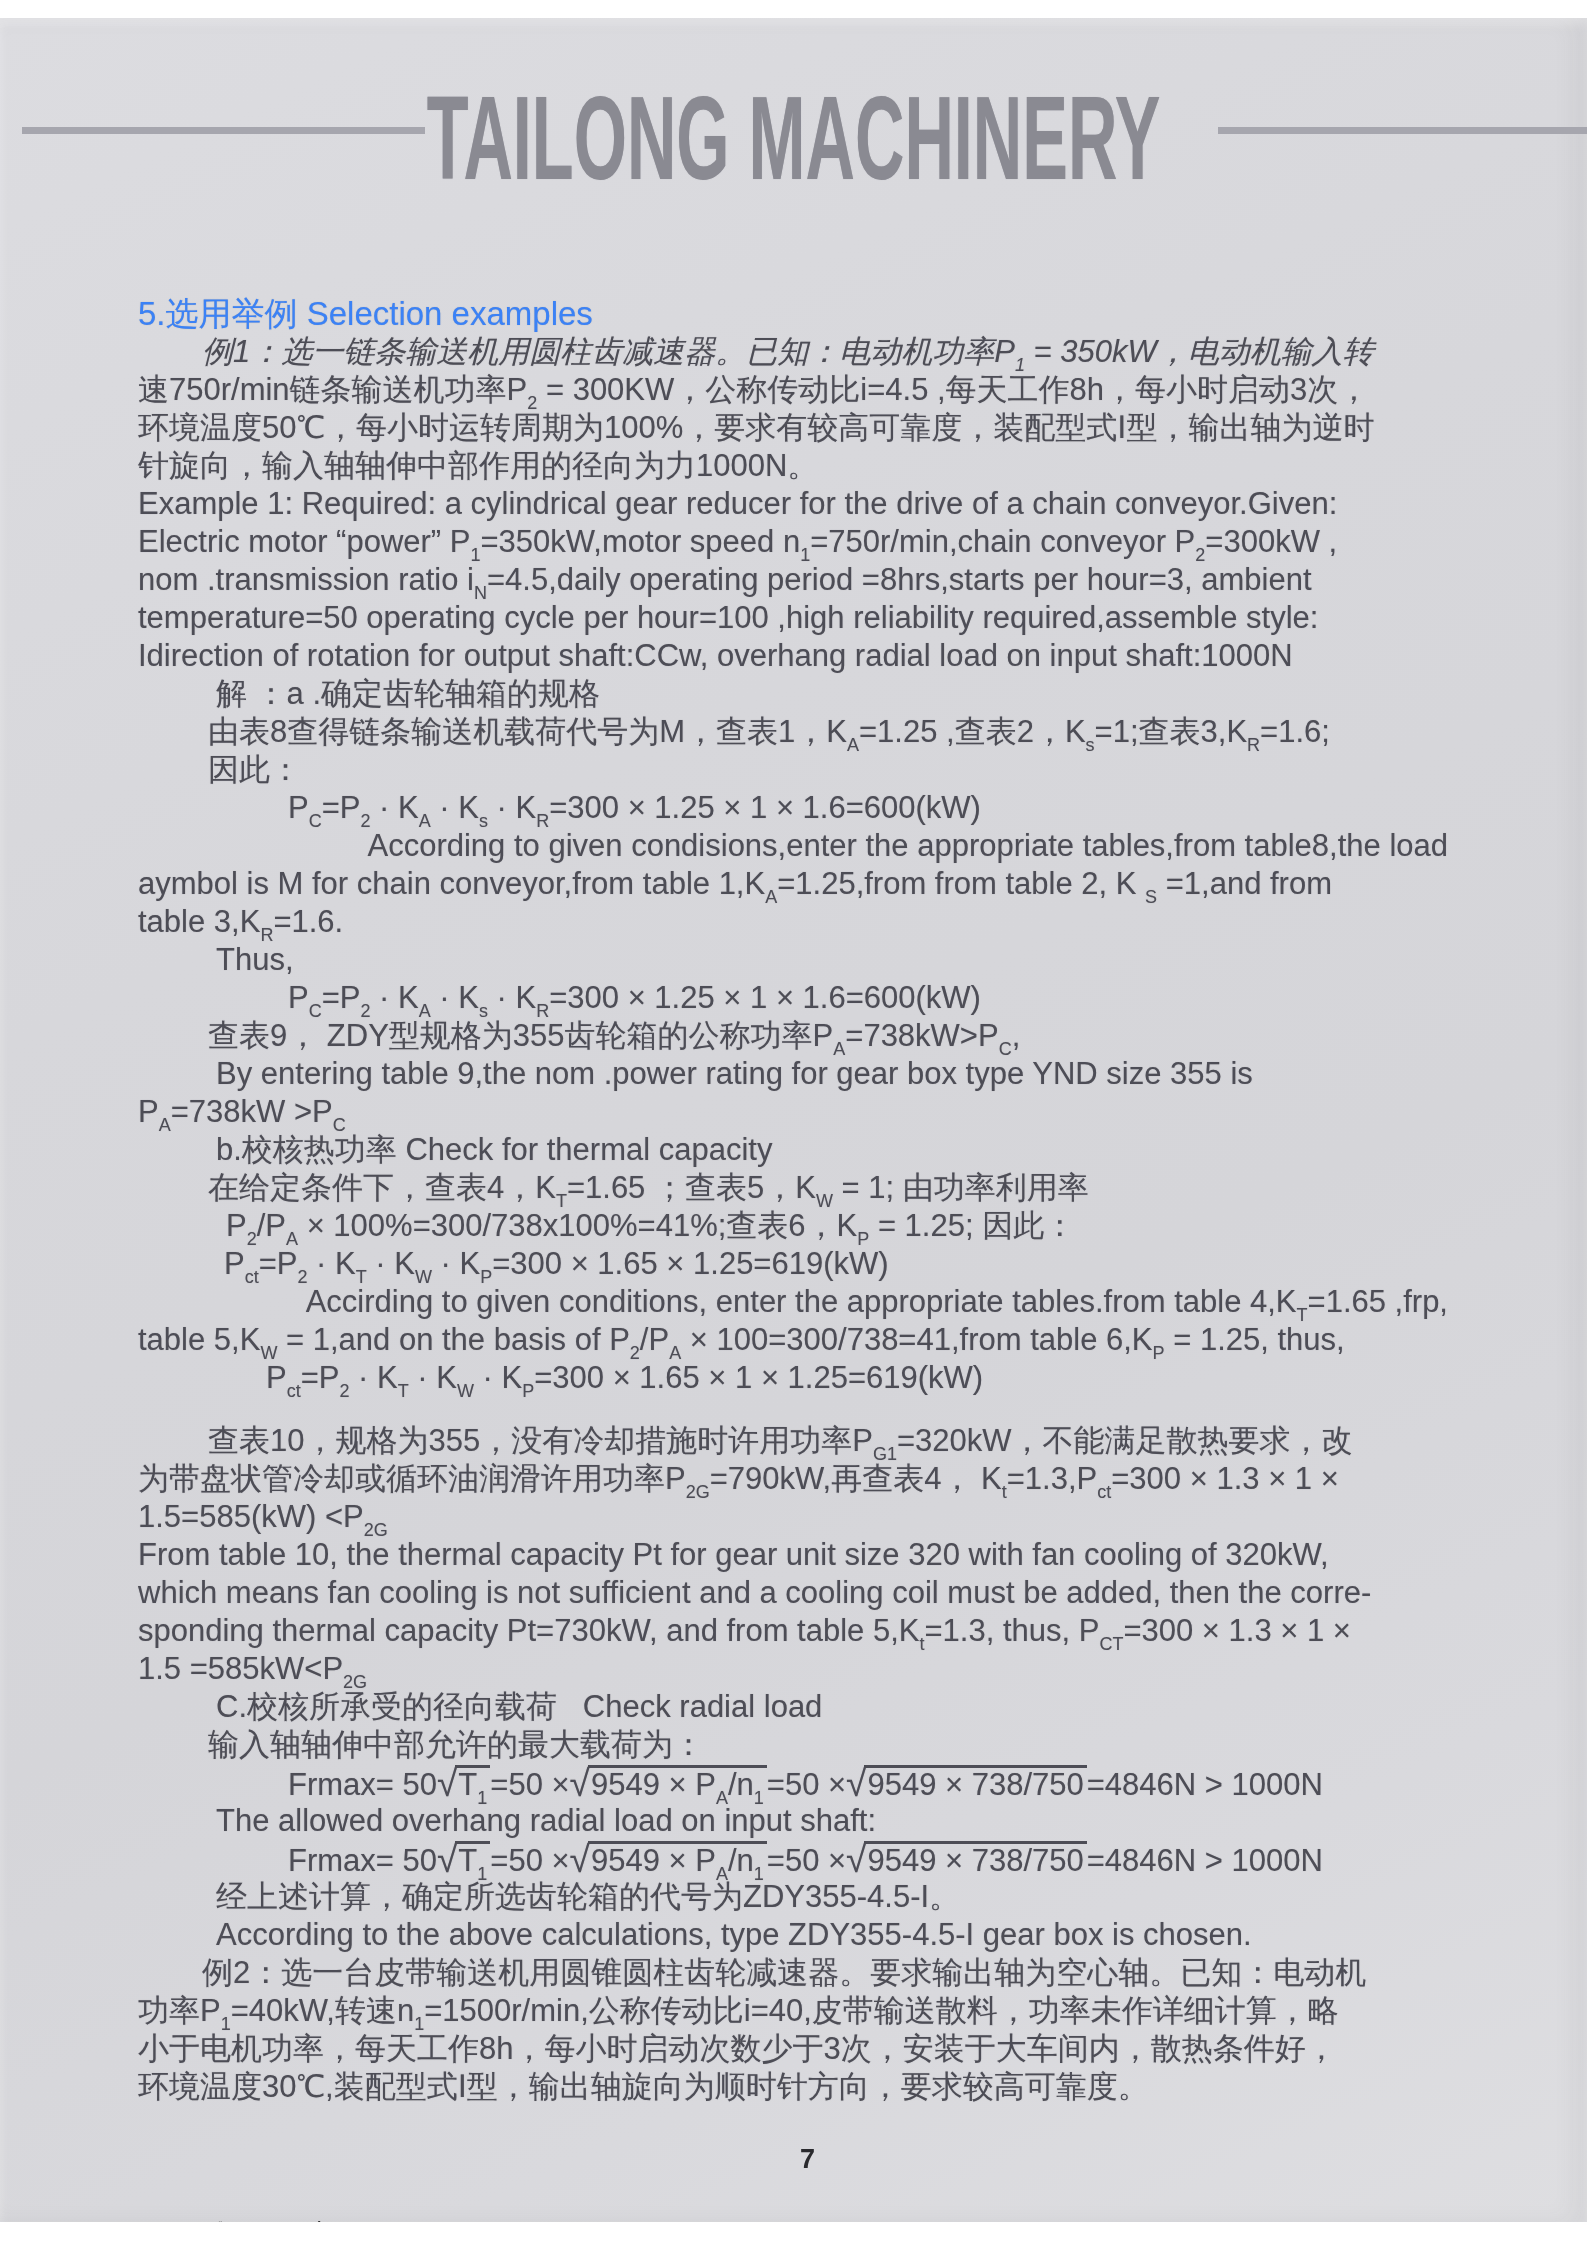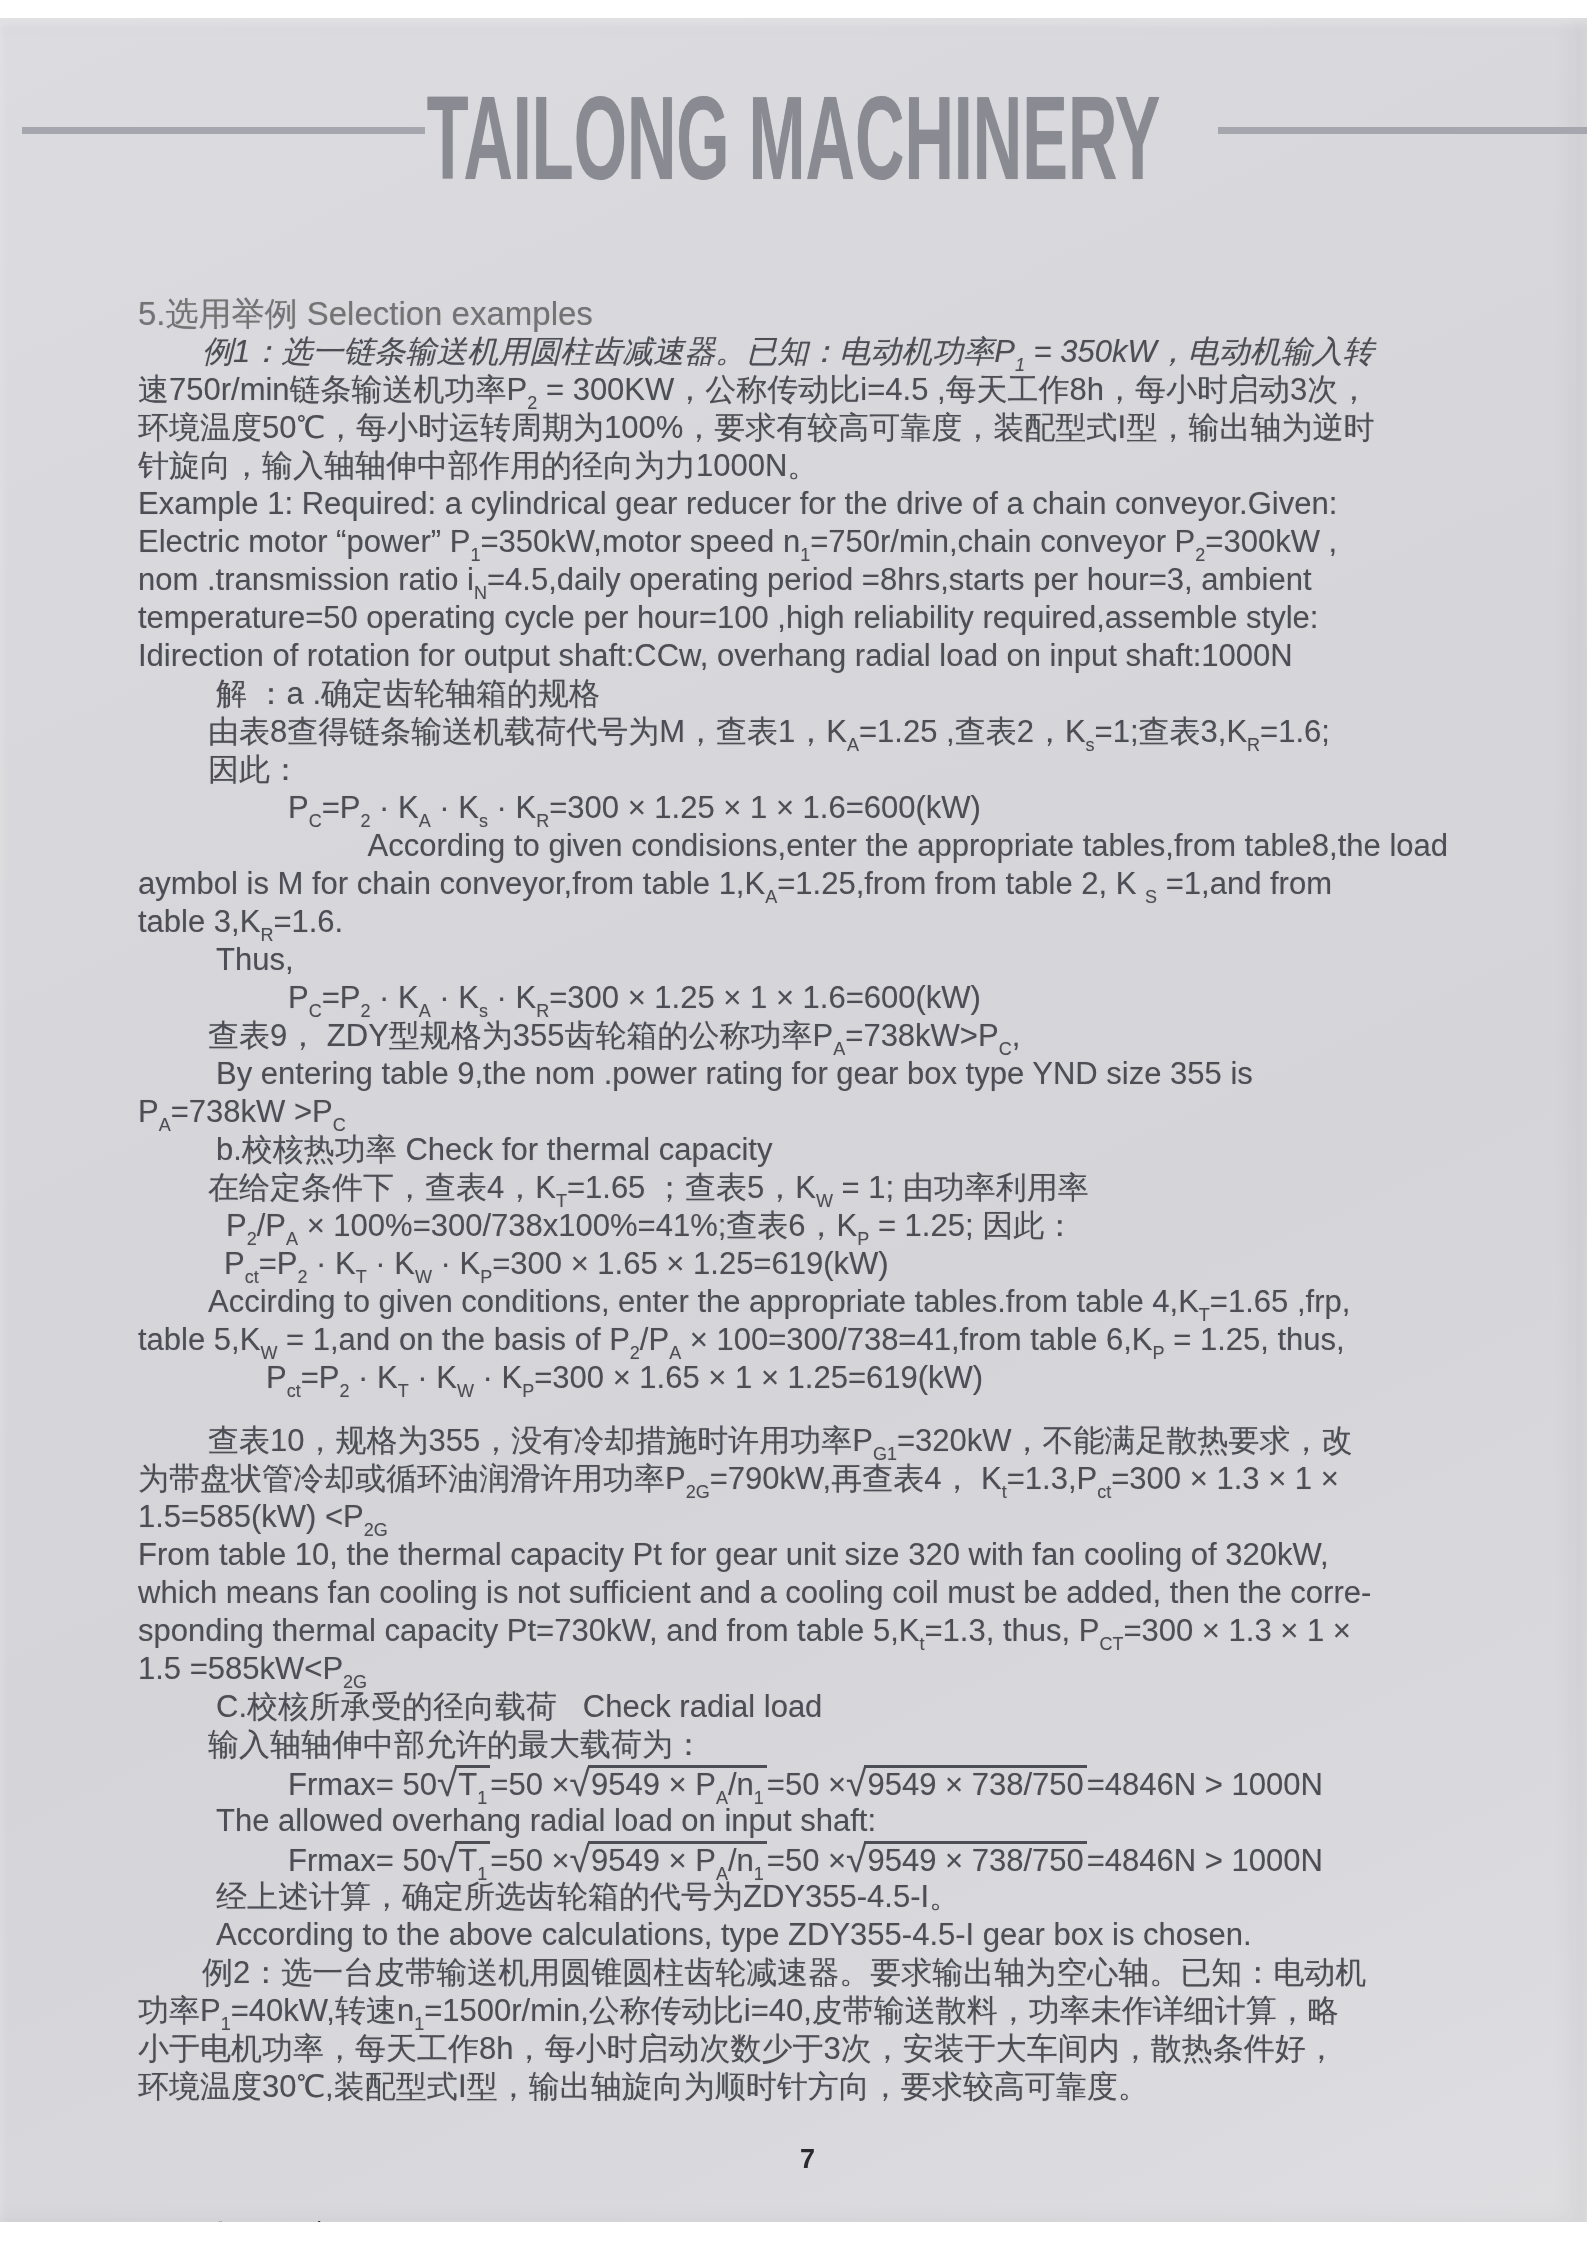--- a/index.html
+++ b/index.html
@@ -14,21 +14,21 @@
   .rule-left{left:22px;top:127px;width:403px;}
   .rule-right{left:1218px;top:127px;width:369px;}
   .mast-title-wrap{position:absolute;left:0;top:79px;width:100%;text-align:center;line-height:1;}
   .mast-title{display:inline-block;font-size:118px;font-weight:bold;color:#8a8a92;
         letter-spacing:0px;transform:scale(0.58,1);transform-origin:center top;white-space:pre;
         text-shadow:0 0 1px rgba(138,138,146,0.6);}
   
   .body-text{position:absolute;left:138px;top:295px;width:1310px;color:#4d4d56;}
   .line{height:38px;line-height:38px;font-size:31px;white-space:pre;
         text-shadow:0 0 1px rgba(77,77,87,0.35);}
-  .line.heading{font-size:33px;color:#737373;}
+  .line.heading{font-size:33px;color:#3b82f6;}
   .sub{font-size:18px;line-height:0;position:relative;top:9px;}
   .rad{font-size:37px;letter-spacing:-2px;position:relative;top:1px;}
   .rt{display:inline-block;border-top:3px solid #4d4d56;padding:0 3px;line-height:33px;vertical-align:baseline;}
   
   .page-number{position:absolute;left:800px;top:2144px;font-size:27px;font-weight:bold;color:#2a2a2e;}
   .footer-item{position:absolute;top:2174px;font-size:33px;color:#131313;letter-spacing:-0.3px;
         text-shadow:0.6px 0 0 #131313;white-space:pre;margin-top:42px;}
   .footer-org{left:205px;}
   .footer-web{left:488px;}
   .footer-email{left:952px;}
@@ -69,21 +69,21 @@
       <div class="line"><span>table 3,K</span><span class="sub">R</span><span>=1.6.</span></div>
       <div class="line" style="padding-left: 78px;"><span>Thus,</span></div>
       <div class="line" style="padding-left: 150px;"><span>P</span><span class="sub">C</span><span>=P</span><span class="sub">2</span><span> · K</span><span class="sub">A</span><span> · K</span><span class="sub">s</span><span> · K</span><span class="sub">R</span><span>=300 × 1.25 × 1 × 1.6=600(kW)</span></div>
       <div class="line" style="padding-left: 70px;"><span>查表9， ZDY型规格为355齿轮箱的公称功率P</span><span class="sub">A</span><span>=738kW&gt;P</span><span class="sub">C</span><span>,</span></div>
       <div class="line" style="padding-left: 78px;"><span>By entering table 9,the nom .power rating for gear box type YND size 355 is</span></div>
       <div class="line"><span>P</span><span class="sub">A</span><span>=738kW &gt;P</span><span class="sub">C</span></div>
       <div class="line" style="padding-left: 78px;"><span>b.校核热功率 Check for thermal capacity</span></div>
       <div class="line" style="padding-left: 70px;"><span>在给定条件下，查表4，K</span><span class="sub">T</span><span>=1.65 ；查表5，K</span><span class="sub">W</span><span> = 1; 由功率利用率</span></div>
       <div class="line" style="padding-left: 88px;"><span>P</span><span class="sub">2</span><span>/P</span><span class="sub">A</span><span> × 100%=300/738x100%=41%;查表6，K</span><span class="sub">P</span><span> = 1.25; 因此：</span></div>
       <div class="line" style="padding-left: 86px;"><span>P</span><span class="sub">ct</span><span>=P</span><span class="sub">2</span><span> · K</span><span class="sub">T</span><span> · K</span><span class="sub">W</span><span> · K</span><span class="sub">P</span><span>=300 × 1.65 × 1.25=619(kW)</span></div>
-      <div class="line" style="padding-left: 70px;"><span>Accirding to given conditions, enter the appropriate tables.from table 4,K</span><span class="sub">T</span><span>=1.65 ,frp,</span></div>
+      <div class="line" style="padding-left: 70px; text-align: right;"><span>Accirding to given conditions, enter the appropriate tables.from table 4,K</span><span class="sub">T</span><span>=1.65 ,frp,</span></div>
       <div class="line"><span>table 5,K</span><span class="sub">W</span><span> = 1,and on the basis of P</span><span class="sub">2</span><span>/P</span><span class="sub">A</span><span> × 100=300/738=41,from table 6,K</span><span class="sub">P</span><span> = 1.25, thus,</span></div>
       <div class="line" style="padding-left: 128px;"><span>P</span><span class="sub">ct</span><span>=P</span><span class="sub">2</span><span> · K</span><span class="sub">T</span><span> · K</span><span class="sub">W</span><span> · K</span><span class="sub">P</span><span>=300 × 1.65 × 1 × 1.25=619(kW)</span></div>
       <div class="line" style="padding-left: 70px; margin-top: 25px;"><span>查表10，规格为355，没有冷却措施时许用功率P</span><span class="sub">G1</span><span>=320kW，不能满足散热要求，改</span></div>
       <div class="line"><span>为带盘状管冷却或循环油润滑许用功率P</span><span class="sub">2G</span><span>=790kW,再查表4， K</span><span class="sub">t</span><span>=1.3,P</span><span class="sub">ct</span><span>=300 × 1.3 × 1 ×</span></div>
       <div class="line"><span>1.5=585(kW) &lt;P</span><span class="sub">2G</span></div>
       <div class="line"><span>From table 10, the thermal capacity Pt for gear unit size 320 with fan cooling of 320kW,</span></div>
       <div class="line"><span>which means fan cooling is not sufficient and a cooling coil must be added, then the corre-</span></div>
       <div class="line"><span>sponding thermal capacity Pt=730kW, and from table 5,K</span><span class="sub">t</span><span>=1.3, thus, P</span><span class="sub">CT</span><span>=300 × 1.3 × 1 ×</span></div>
       <div class="line"><span>1.5 =585kW&lt;P</span><span class="sub">2G</span></div>
       <div class="line" style="padding-left: 78px;"><span>C.校核所承受的径向载荷   Check radial load</span></div>

